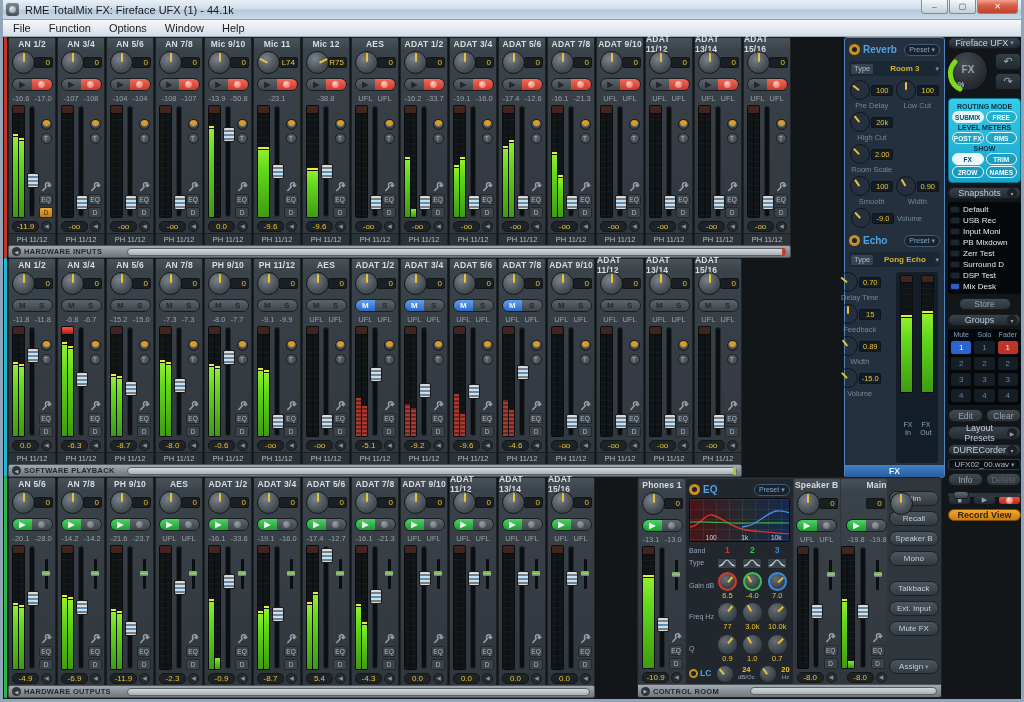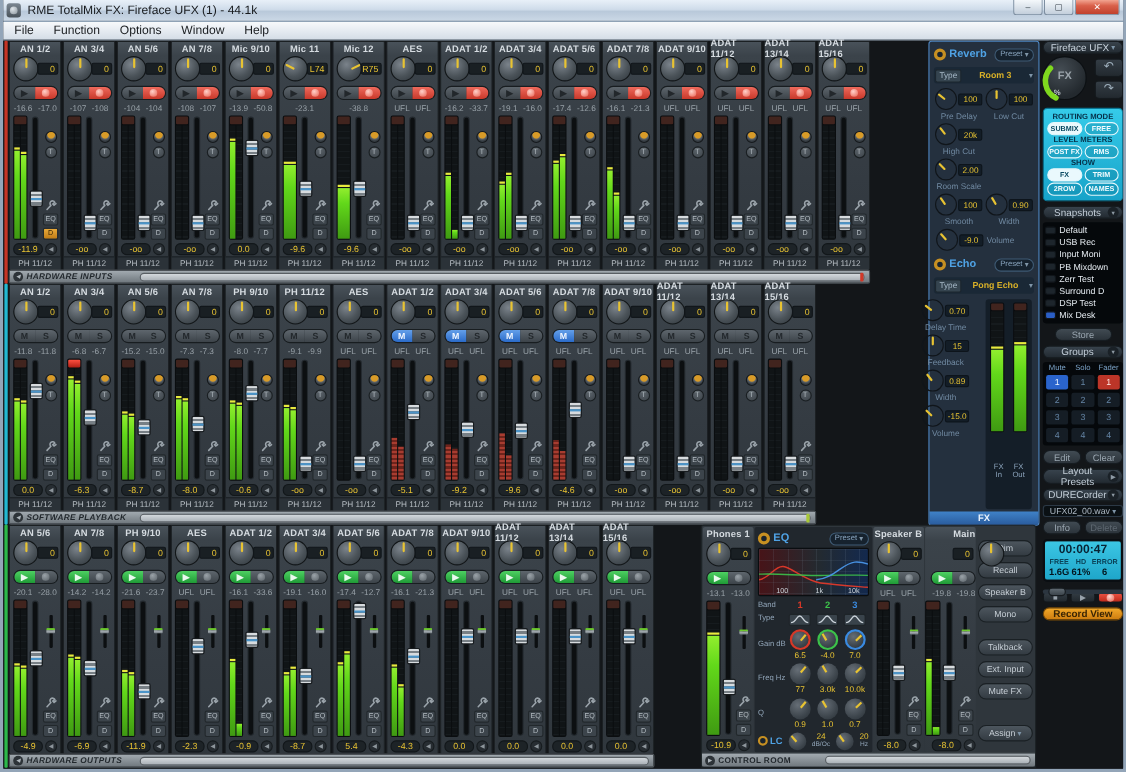--- a/index.html
+++ b/index.html
@@ -94,21 +94,21 @@
   .db.on{background:linear-gradient(180deg,#e8a93a,#c07c16);color:#3a2606;}
   .ch-fval{height:14px;display:flex;align-items:center;justify-content:center;gap:2px;}
   .fvbox{width:27px;height:11px;border-radius:5px;background:#1d2327;border:1px solid #12171a;
     color:#e8c332;font-size:8px;display:flex;align-items:center;justify-content:center;}
   .fcol{width:11px;height:11px;border-radius:50%;background:#272d32;border:1px solid #171c1f;
     color:#8d959b;font-size:5.5px;display:flex;align-items:center;justify-content:center;}
   .ch-out{height:12px;background:#2b3238;border-top:1px solid #1b2024;display:flex;align-items:center;
     justify-content:center;font-size:7.5px;color:#b7bec4;}
   
   .rowfooter{height:13px;margin-top:0;background:linear-gradient(180deg,#a3abb1,#6f777d);
-    border:1px solid #4c5358;border-radius:2px;display:flex;align-items:center;position:relative;font-style:italic;}
+    border:1px solid #4c5358;border-radius:2px;display:flex;align-items:center;position:relative;}
   .rf-exp{width:9px;height:9px;border-radius:50%;background:#2d3338;color:#aeb6bc;font-size:5px;
     display:flex;align-items:center;justify-content:center;margin:0 3px;}
   .rf-label{font-size:7.5px;font-weight:bold;color:#22282d;letter-spacing:0.3px;white-space:nowrap;}
   .rf-scroll{position:absolute;top:2px;right:4px;height:8px;border-radius:4px;
     background:linear-gradient(180deg,#d4d9dd,#a9b0b6);border:1px solid #595f64;}
   .rf-mark{position:absolute;top:2px;width:3px;height:8px;border-radius:1px;}
   
   #fxpanel{position:absolute;left:844px;top:0;width:101px;height:441px;background:#24303e;
     border:1px solid #4e86c2;border-radius:3px;padding:3px 4px 14px 4px;display:flex;flex-direction:column;}
   .fxhdr{height:17px;display:flex;align-items:center;gap:3px;}
@@ -232,21 +232,21 @@
   .eqknob{width:19px;height:19px;border-radius:50%;margin:1px auto 0 auto;position:relative;
     background:radial-gradient(circle at 38% 32%,#666e76,#3e464d 60%,#282f35);}
   .eqknob .pt{position:absolute;left:50%;top:1px;width:2px;height:7px;margin-left:-1px;background:#e8c332;
     transform-origin:1px 8.5px;}
   .eqv{text-align:center;font-size:7.5px;color:#e8c332;}
   .lcrow{height:18px;display:flex;align-items:center;gap:2px;}
   .lcrow .ring{width:9px;height:9px;border-width:2.5px;}
   .lctxt{font-size:8.5px;font-weight:bold;color:#4fa2e4;}
   .lck{width:16px;height:16px;}
   .lcunit{font-size:6px;color:#92a6b9;line-height:1;text-align:center;}
-  .lcval{font-size:7.5px;color:#e8c332;text-align:center;line-height:1.05;}
+  .lcval{font-size:7.5px;color:#e8c332;text-align:center;line-height:1.05;font-weight:bold;}
   #crbtns{width:53px;display:flex;flex-direction:column;align-items:center;padding-top:12px;}
   .crbtn{width:50px;height:15px;margin-bottom:5px;border-radius:8px;
     background:linear-gradient(180deg,#4d565e,#333b42);border:1px solid #1a2024;
     color:#c6ced5;font-size:8px;display:flex;align-items:center;justify-content:center;gap:2px;}
   .crbtn.sp{margin-top:10px;}
   .crbtn.assign{margin-top:auto;margin-bottom:10px;}
   .crfooter{height:13px;background:linear-gradient(180deg,#a3abb1,#6f777d);border-top:1px solid #4c5358;
     display:flex;align-items:center;position:relative;border-radius:0 0 2px 2px;}
 </style>
 </head>
@@ -2983,37 +2983,20 @@
         <span class="circ">▾</span>
       </div>
       <div class="filepill">
         <span>UFX02_00.wav</span>
         <span class="dd">▾</span>
       </div>
       <div class="twinrow" style="margin-top:3px;">
         <div class="sb-pill">Info</div>
         <div class="sb-pill" style="color:#5d6770;">Delete</div>
       </div>
-      <div class="durdisp">
-        <div class="durtime">00:00:47</div>
-        <div class="durstats" id="durstats">
-            <div class="durstat">
-              <div class="l">FREE</div>
-              <div class="v">1.6G</div>
-            </div>
-            <div class="durstat">
-              <div class="l">HD</div>
-              <div class="v">61%</div>
-            </div>
-            <div class="durstat">
-              <div class="l">ERROR</div>
-              <div class="v">6</div>
-            </div>
-          </div>
-      </div>
       <div class="durslider">
         <span class="durthumb"></span>
       </div>
       <div class="transport">
         <span class="trbtn">■</span>
         <span class="trbtn">▶</span>
         <span class="trbtn rec"></span>
       </div>
       <div class="recview">Record View</div>
     </div>

